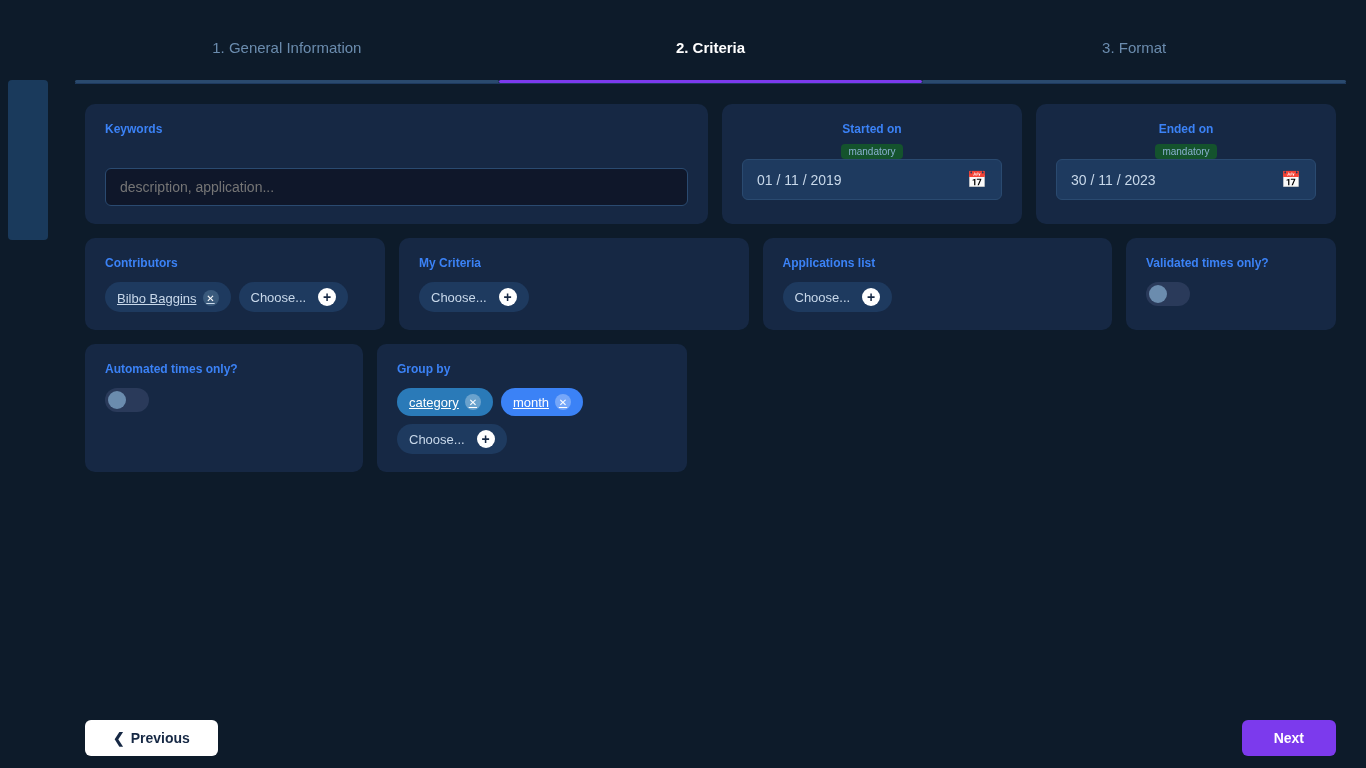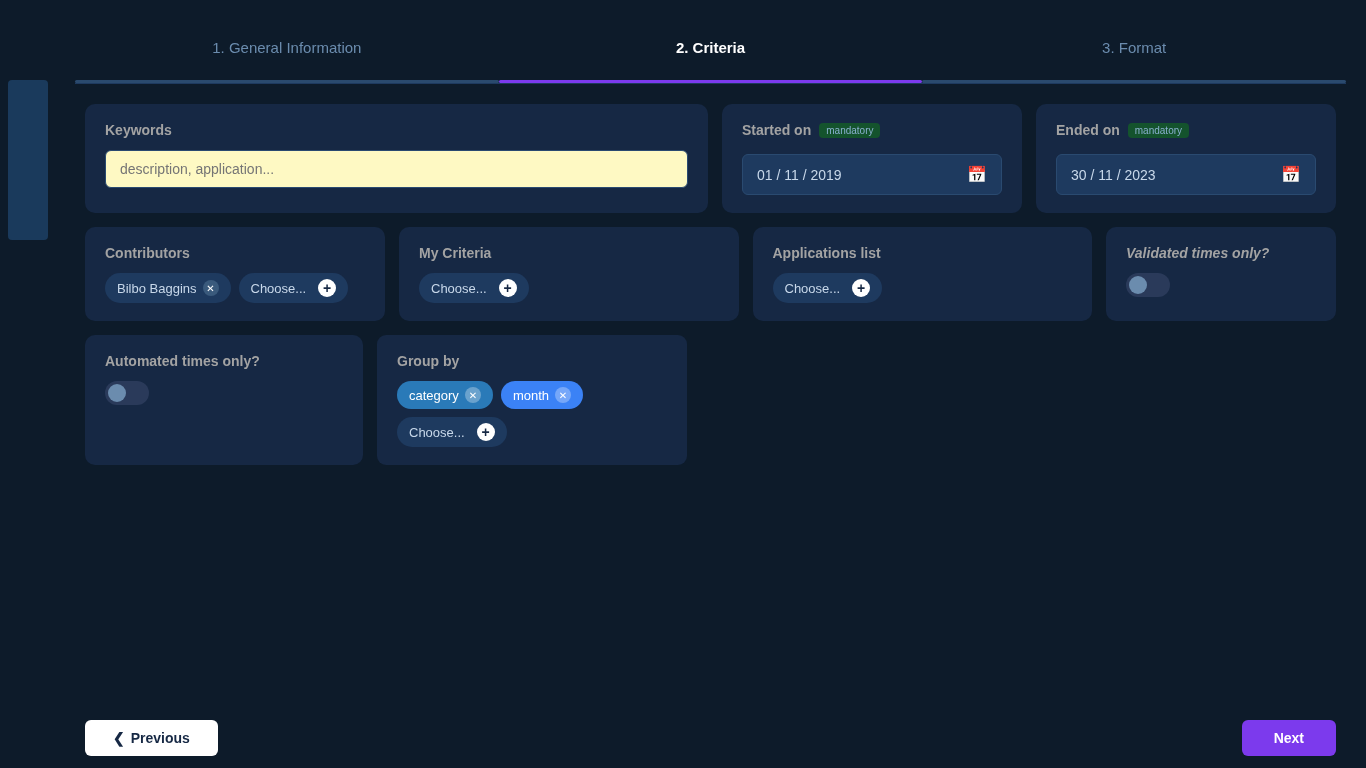--- a/index.html
+++ b/index.html
@@ -100,53 +100,55 @@
     }
 
     
     .card {
       background-color: #162844;
       border-radius: 10px;
       padding: 18px 20px;
     }
 
     .card-title {
-      font-size: 14px;
+      font-size: 12px;
       font-weight: 600;
-      color: #a3a3a3;
+      color: #3b82f6;
       margin-bottom: 12px;
     }
 
     
     .card-keywords {
       flex: 1;
     }
 
     .keywords-input {
       width: 100%;
-      background-color: #fef9c3;
+      background-color: #0f172a;
       border: 1px solid #2a4a70;
       border-radius: 6px;
       padding: 10px 14px;
       color: #6b8cae;
       font-size: 14px;
       outline: none;
+      margin-top: 20px;
     }
 
     
     .card-date {
       width: 300px;
       min-width: 280px;
     }
 
     .card-title-row {
       display: flex;
       align-items: center;
       gap: 8px;
-      margin-bottom: 16px;
+      margin-bottom: 0;
+      flex-direction: column;
     }
 
     .badge-mandatory {
       background-color: #14532d;
       color: #8ab0d0;
       font-size: 10px;
       padding: 2px 7px;
       border-radius: 4px;
       font-weight: 500;
     }
@@ -179,41 +181,41 @@
 
     .card-myprojects {
       flex: 1;
     }
 
     .card-applist {
       flex: 1;
     }
 
     .card-validated {
-      width: 230px;
+      width: 210px;
       min-width: 210px;
-      font-style: italic;
     }
 
     
     .tags-area {
       display: flex;
       flex-wrap: wrap;
       gap: 8px;
     }
 
     .tag {
       display: flex;
-      align-items: center;
+      align-items: flex-end;
       gap: 6px;
       background-color: #1e3a5f;
       border-radius: 20px;
       padding: 6px 12px;
       font-size: 13px;
       color: #c8d8ea;
+      text-decoration: underline;
     }
 
     .tag-remove {
       width: 16px;
       height: 16px;
       background-color: #3a5a7c;
       border-radius: 50%;
       display: flex;
       align-items: center;
       justify-content: center;

